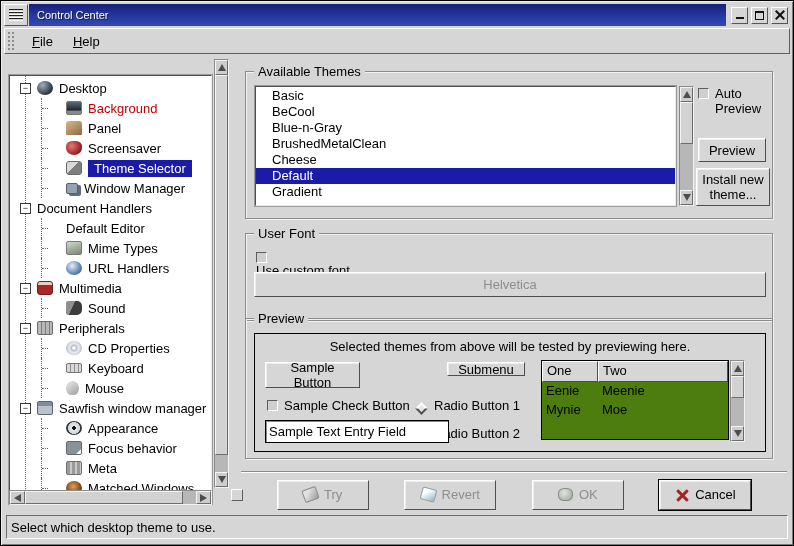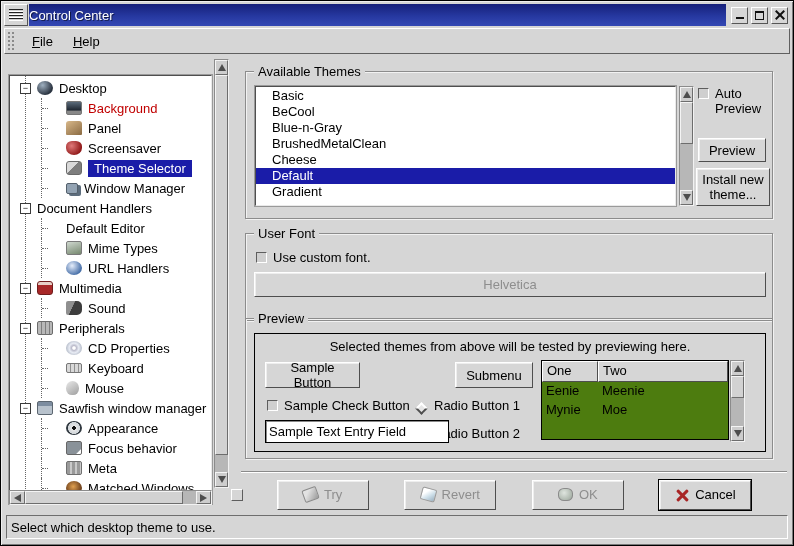--- a/index.html
+++ b/index.html
@@ -9,21 +9,21 @@
        box-shadow:inset 1px 1px 0 #efefef, inset -1px -1px 0 #7a7a7a;
        overflow:hidden;}
 
   
   .titlebar{position:absolute;left:3px;top:3px;right:3px;height:22px;display:flex;align-items:stretch;}
   .wmenu{width:24px;background:#d6d6d6;border:1px solid;border-color:#fff #555 #555 #fff;
          display:flex;align-items:center;justify-content:center;margin-right:1px;}
   .wmenu i{display:block;width:14px;height:12px;
            background:repeating-linear-gradient(180deg,#222 0 1px,#cfcfcf 1px 2px,#fff 2px 3px);}
   .tbar{flex:1;background:linear-gradient(180deg,var(--titlebar-top) 0%,var(--titlebar-mid) 55%,var(--titlebar-bottom) 100%);
-        color:#fff;font-size:13px;display:flex;align-items:center;padding-left:0;
+        color:#fff;font-size:11px;display:flex;align-items:center;padding-left:8px;
         text-shadow:1px 1px 0 rgba(0,0,0,.55);}
   .winbtns{display:flex;align-items:center;gap:3px;padding:0 2px 0 5px;background:#d6d6d6;}
   .wbtn{width:17px;height:17px;background:#d6d6d6;border:1px solid;border-color:#fff #555 #555 #fff;
         display:flex;align-items:center;justify-content:center;}
   .g-min{width:8px;height:7px;border-bottom:2px solid #111;}
   .g-max{width:9px;height:9px;border:1px solid #111;border-top:2px solid #111;}
   .g-close{position:relative;width:10px;height:10px;}
   .g-close::before,.g-close::after{content:"";position:absolute;left:-1px;top:4px;width:12px;height:2px;background:#111;}
   .g-close::before{transform:rotate(45deg);} .g-close::after{transform:rotate(-45deg);}
 
@@ -109,28 +109,28 @@
   .checkrow{display:flex;align-items:flex-start;font-size:13px;color:#000;}
   .cbox{width:11px;height:11px;flex:none;margin:2px 6px 0 0;background:#cfcfcf;
         border:1px solid;border-color:#5e5e5e #fff #fff #5e5e5e;}
   .btn3d{background:#d6d6d6;border:1px solid;border-color:#fff #4e4e4e #4e4e4e #fff;
          box-shadow:inset 1px 1px 0 #eee;font-size:13px;color:#000;text-align:center;
          display:flex;align-items:center;justify-content:center;}
   #btn-preview{position:absolute;left:452px;top:66px;width:68px;height:24px;}
   #btn-install{position:absolute;left:450px;top:96px;width:74px;height:38px;line-height:15px;padding:2px;}
 
   
-  #chk-font{position:absolute;left:10px;top:16px;}
+  #chk-font{position:absolute;left:10px;top:16px;flex-direction:column;}
   #btn-helvetica{position:absolute;left:8px;top:38px;width:512px;height:25px;color:#8e8e8e;}
 
   
   #pbox{position:absolute;left:8px;top:14px;width:512px;height:119px;border:1px solid #000;background:#d6d6d6;}
   #pinfo{position:absolute;left:0;right:0;top:5px;text-align:center;font-size:13px;color:#000;}
   #btn-sample{position:absolute;left:10px;top:28px;width:95px;height:26px;}
-  #btn-submenu{position:absolute;left:200px;top:28px;width:78px;height:26px;}
+  #btn-submenu{position:absolute;left:192px;top:28px;width:78px;height:14px;}
   #chk-sample{position:absolute;left:12px;top:64px;}
   #entry-sample{position:absolute;left:10px;top:86px;width:184px;height:23px;border:1px solid #000;
                 box-shadow:inset 1px 1px 0 #8a8a8a;background:#fff;font-size:13px;padding:0 3px;color:#000;}
   .radiorow{position:absolute;display:flex;align-items:center;font-size:13px;color:#000;}
   #radio1{left:160px;top:64px;align-items:flex-end;} #radio2{left:160px;top:92px;}
   .diamond{width:9px;height:9px;transform:rotate(45deg);margin:0 8px 0 2px;flex:none;
            background:#e6e6e6;border:2px solid;border-color:#fff #4e4e4e #4e4e4e #fff;}
   #radio2 .diamond{background:#c9c9c9;border-color:#4e4e4e #fff #fff #4e4e4e;}
   #ptable{position:absolute;left:286px;top:26px;width:188px;height:80px;border:1px solid #000;background:#4d7c0f;
           display:flex;flex-direction:column;overflow:hidden;}

